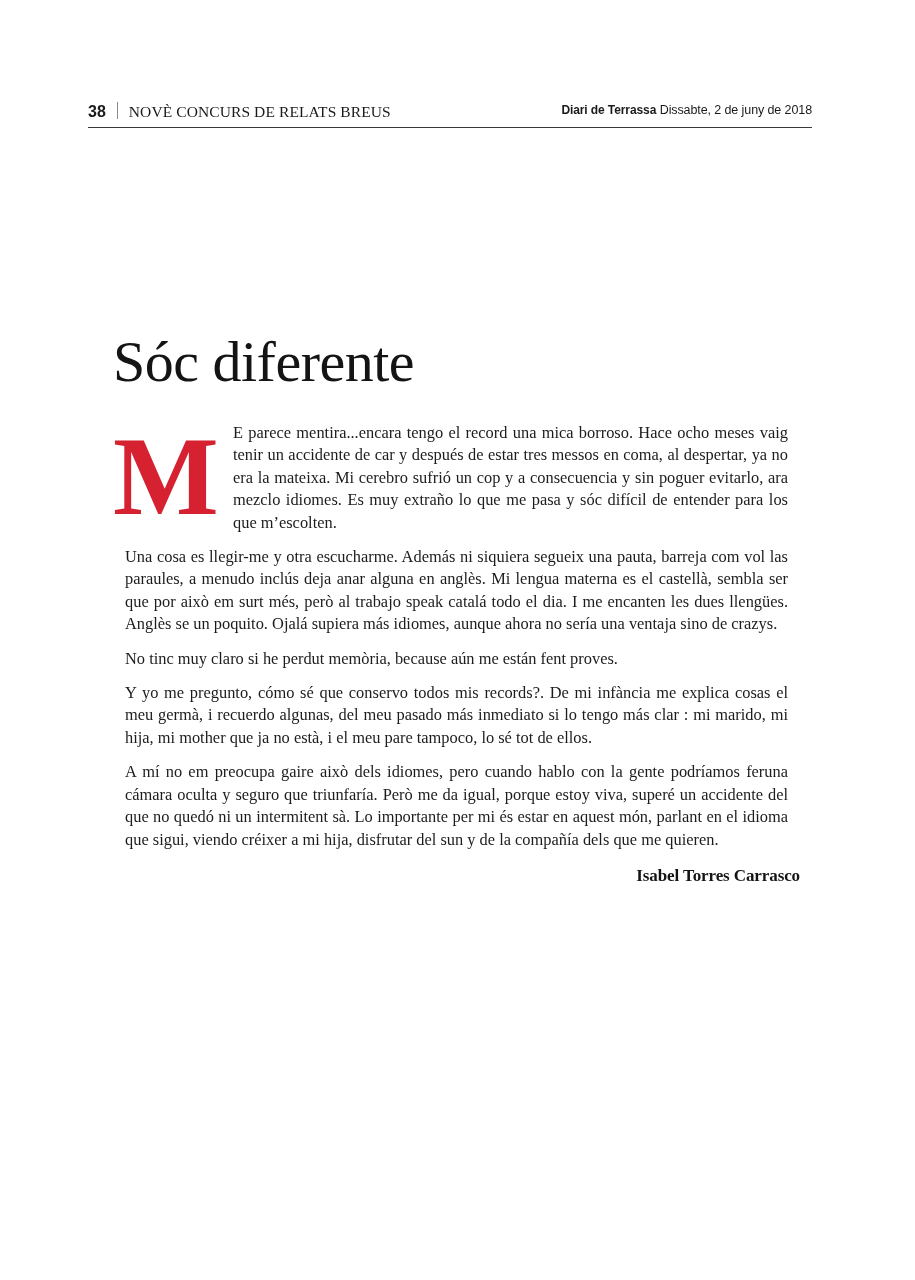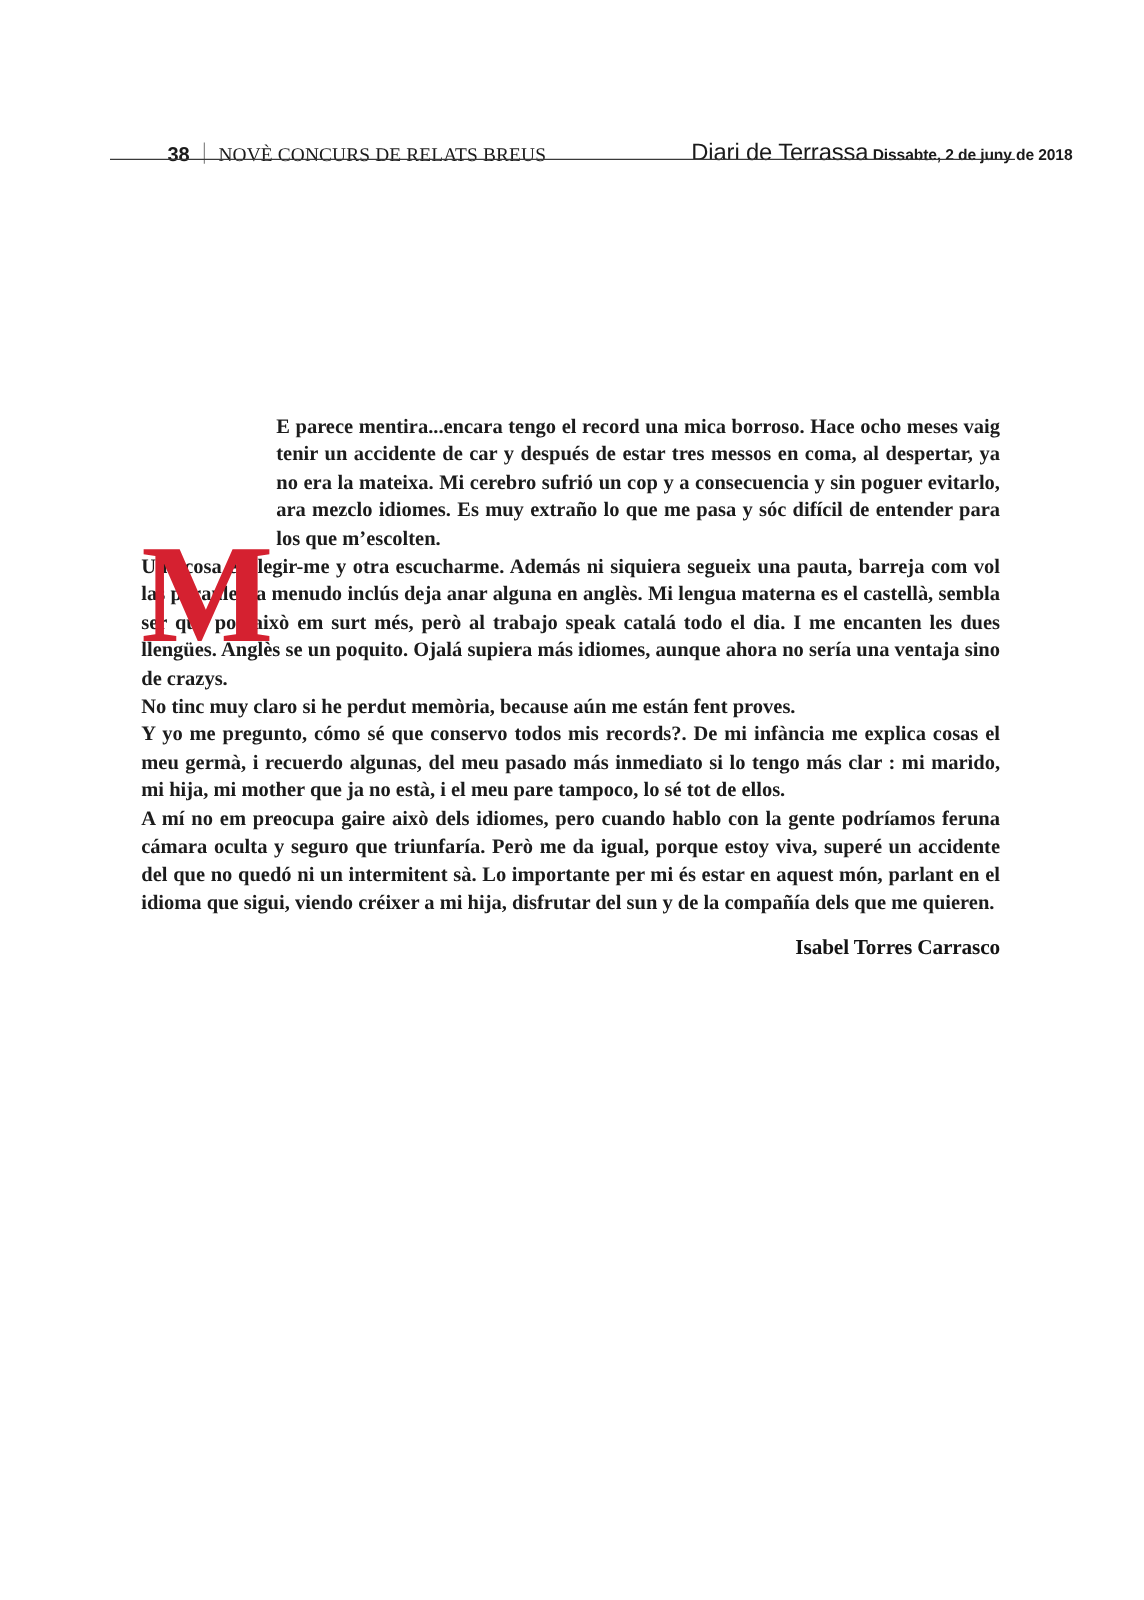--- a/index.html
+++ b/index.html
@@ -19,24 +19,23 @@
   .page {
     position: absolute;
     inset: 0;
     background: #ffffff;
   }
 
   
   .masthead {
     position: absolute;
     left: 88px;
-    top: 112px;
+    top: 100px;
     width: 724px;
     height: 24px;
-    margin-left: 46px;
   }
   .masthead-left {
     position: absolute;
     left: 0;
     top: 0;
     display: flex;
     align-items: baseline;
     white-space: nowrap;
   }
   .folio {
@@ -69,26 +68,26 @@
     position: absolute;
     right: 0;
     top: 1px;
     white-space: nowrap;
     font-family: "Liberation Sans", "DejaVu Sans", sans-serif;
     font-size: 12.5px;
     line-height: 19px;
     color: #1a1a1a;
   }
   .paper-name {
-    font-weight: normal;
-    font-size: 19px;
+    font-weight: bold;
+    font-size: 12px;
     letter-spacing: -0.1px;
   }
   .issue-date {
-    font-weight: bold;
+    font-weight: normal;
     font-size: 12.5px;
     letter-spacing: -0.1px;
   }
   .head-rule {
     position: absolute;
     left: 88px;
     top: 127px;
     width: 724px;
     height: 1.2px;
     background: #3a3a3a;
@@ -113,22 +112,21 @@
 
   .body-col {
     font-size: 16.4px;
     line-height: 22.4px;
     color: #1c1c1c;
     text-align: justify;
     text-justify: inter-word;
     hyphens: none;
   }
   .body-col p {
-    margin: 0;
-    font-weight: bold;
+    margin: 12px;
   }
 
   
   .dropcap {
     position: absolute;
     left: 0;
     top: 94px;
     width: 96px;
     height: 112px;
     font-family: "Liberation Serif", "DejaVu Serif", serif;
@@ -166,20 +164,21 @@
       <span class="folio-rule"></span>
       <span class="section-title">NOVÈ CONCURS DE RELATS BREUS</span>
     </div>
     <div class="masthead-right">
       <span class="paper-name">Diari de Terrassa</span><span>&nbsp;</span><span class="issue-date">Dissabte, 2 de juny de 2018</span>
     </div>
   </div>
   <div class="head-rule" style="background: rgb(58, 58, 58);"></div>
 
   <div class="article">
+    <h1 class="headline">Sóc diferente</h1>
 
     <div class="body-col">
       <span class="dropcap" style="color: rgb(213, 33, 48);">M</span>
       <p class="lead-para">E  parece mentira...encara tengo el record una mica borroso. Hace ocho meses vaig tenir un accidente de car y después de estar tres messos en coma, al despertar, ya no era la mateixa. Mi cerebro sufrió un cop y a consecuencia y sin poguer evitarlo, ara mezclo idiomes. Es muy extraño lo que me pasa y sóc difícil de entender para los que m’escolten.</p>
       <p class="rest-para">Una cosa es llegir-me y otra escucharme. Además ni siquiera segueix una pauta, barreja com vol las paraules, a menudo inclús deja anar alguna en anglès. Mi lengua materna es el castellà, sembla ser que por això em surt més, però al trabajo speak catalá todo el dia. I me encanten les dues llengües. Anglès se un poquito. Ojalá supiera más idiomes, aunque ahora no sería una ventaja sino de crazys.</p>
       <p class="rest-para">No tinc muy claro si he perdut memòria, because aún me están fent proves.</p>
       <p class="rest-para">Y yo me pregunto, cómo sé que conservo todos mis records?. De mi infància me explica cosas el meu germà, i recuerdo algunas, del meu pasado más inmediato si lo tengo más clar : mi marido, mi hija, mi mother que ja no està, i el meu pare tampoco, lo sé tot de ellos.</p>
       <p class="rest-para">A mí no em preocupa gaire això dels idiomes, pero cuando hablo con la gente podríamos feruna cámara oculta y seguro que triunfaría. Però me da igual, porque estoy viva, superé un accidente del que no quedó ni un intermitent sà. Lo importante per mi és estar en aquest món, parlant en el idioma que sigui, viendo créixer a mi hija, disfrutar del sun y de la compañía dels que me quieren.</p>
     </div>
 

